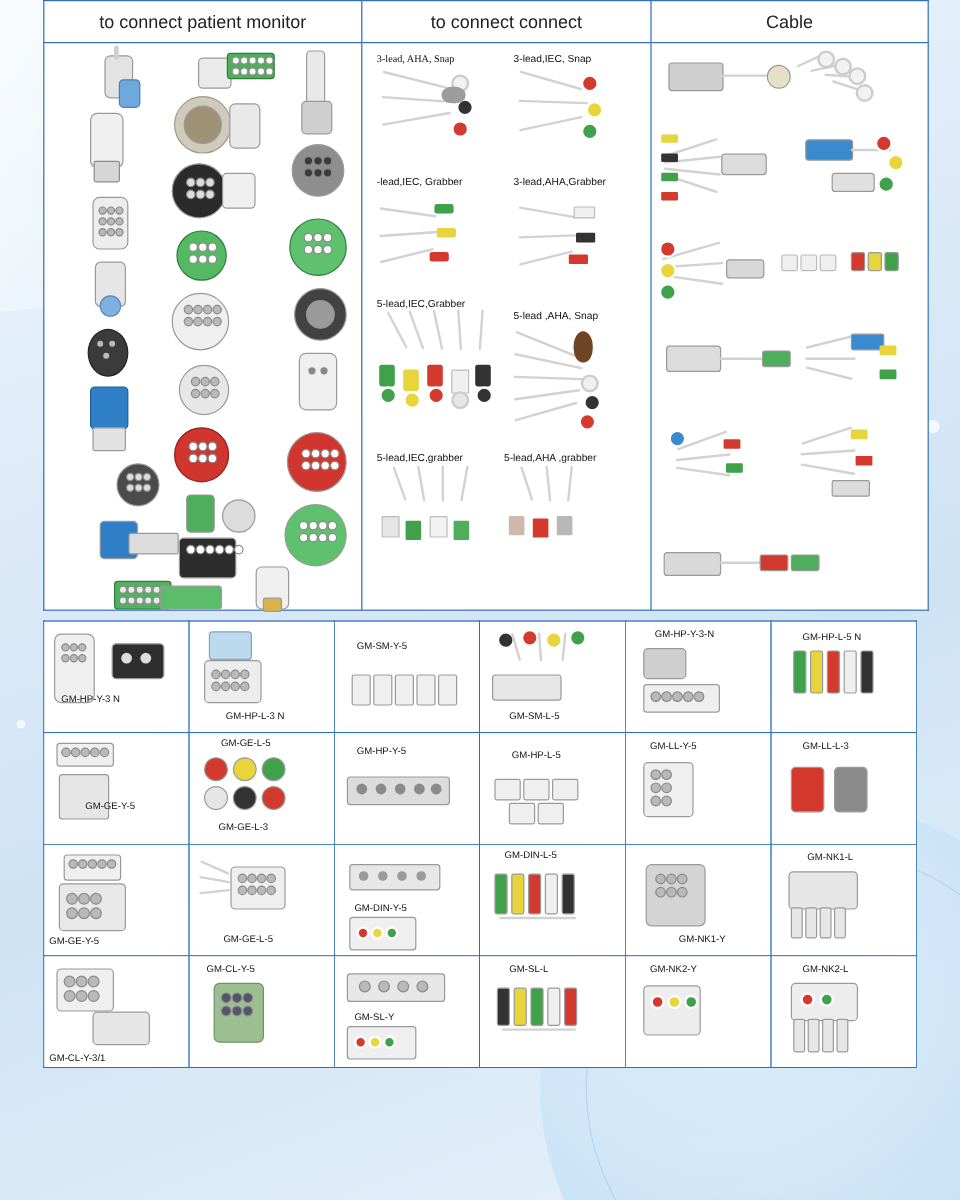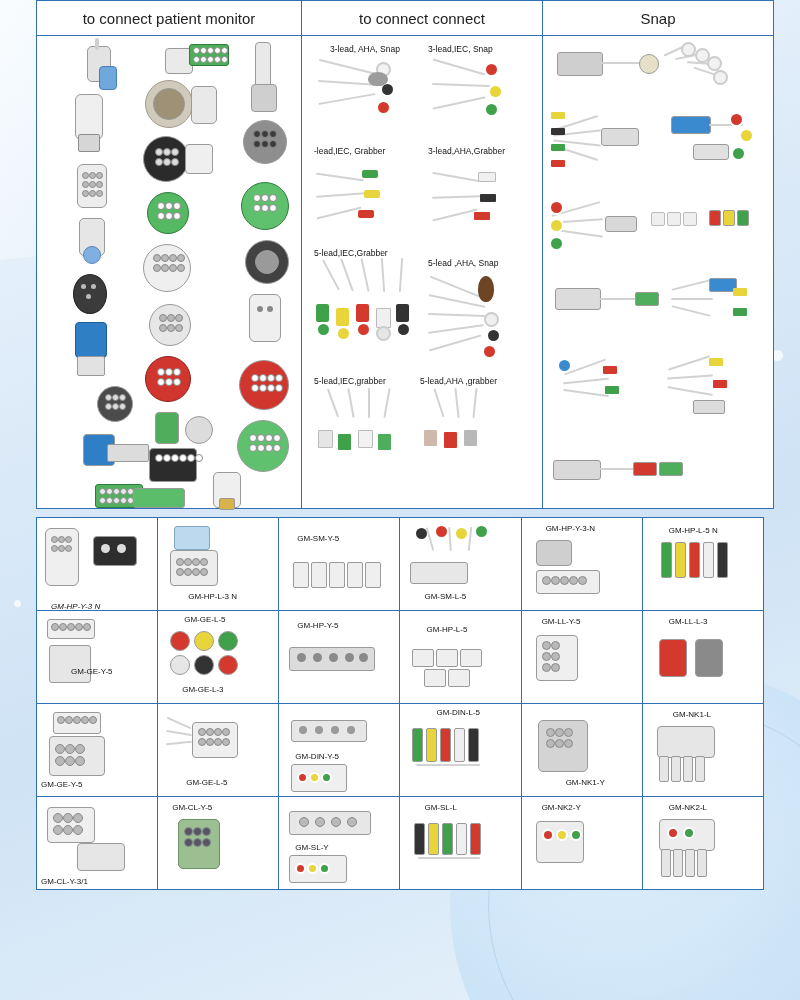--- a/index.html
+++ b/index.html
@@ -80,21 +80,21 @@
 
 <div class="page">
 
 
   <div style="margin:0 36px;">
   <table class="top-table">
     <tbody>
           <tr>
       <th style="width:262px">to connect patient monitor</th>
       <th style="width:238px">to connect connect</th>
-      <th style="width:228px">Snap</th>
+      <th style="width:228px">Cable</th>
     </tr>
     <tr>
 
       <td style="height:472px">
         <div class="cellwrap">
 
           <div class="box" style="left:50px;top:10px;width:22px;height:34px;border-radius:5px;background:#e3e3e3;"></div>
           <div class="cable" style="left:58px;top:2px;width:4px;height:12px;"></div>
           <div class="box" style="left:62px;top:30px;width:16px;height:22px;background:#6fa8dc;border-color:#4a7fb5;border-radius:4px;"></div>
 
@@ -297,21 +297,21 @@
           </div>
 
           <div class="box" style="left:176px;top:436px;width:26px;height:34px;background:#efefef;border-radius:5px;"></div>
           <div class="box" style="left:182px;top:462px;width:14px;height:10px;background:#d9b24a;border-radius:2px;"></div>
         </div>
       </td>
 
       <td>
         <div class="cellwrap">
 
-          <div class="lbl" style="left:28px;top:8px;">3-lead, AHA, Snap</div>
+          <div class="lbl" style="left:12px;top:8px;font-family:Liberation Serif, serif;">3-lead, AHA, Snap</div>
           <div class="lbl" style="left:126px;top:8px;">3-lead,IEC, Snap</div>
           <div class="lbl" style="left:12px;top:110px;">-lead,IEC, Grabber</div>
           <div class="lbl" style="left:126px;top:110px;">3-lead,AHA,Grabber</div>
           <div class="lbl" style="left:12px;top:212px;">5-lead,IEC,Grabber</div>
           <div class="lbl" style="left:126px;top:222px;">5-lead ,AHA, Snap</div>
           <div class="lbl" style="left:12px;top:340px;">5-lead,IEC,grabber</div>
           <div class="lbl" style="left:118px;top:340px;">5-lead,AHA ,grabber</div>
 
           <div class="lead" style="left:16px;top:30px;width:60px;transform:rotate(14deg);"></div>
           <div class="lead" style="left:16px;top:46px;width:62px;transform:rotate(4deg);"></div>
@@ -481,21 +481,21 @@
           <div class="hole"></div>
                 <div class="hole"></div>
                 <div class="hole"></div>
           <div class="hole"></div>
                 <div class="hole"></div>
                 <div class="hole"></div>
         </div>
         <div class="box" style="left:56px;top:18px;width:42px;height:28px;background:#2e2e2e;border-radius:4px;"></div>
         <div class="pin" style="left:64px;top:26px;width:9px;height:9px;background:#ddd"></div>
         <div class="pin" style="left:80px;top:26px;width:9px;height:9px;background:#ddd"></div>
-        <div class="code" style="left:14px;top:84px;font-style:italic;">GM-HP-Y-3 N</div>
+        <div class="code" style="left:14px;top:60px;">GM-HP-Y-3 N</div>
       </td>
       <td>
         <div class="box" style="left:16px;top:8px;width:34px;height:22px;background:#bcd9ee;border-color:#7fa8c4;border-radius:3px;"></div>
         <div class="box" style="left:12px;top:32px;width:46px;height:34px;background:#ededed;border-radius:4px;"></div>
         <div class="holegrid" style="left:18px;top:40px;grid-template-columns:repeat(4,6px);">
           <div class="hole" style="width:6px;height:6px"></div>
                 <div class="hole" style="width:6px;height:6px"></div>
                 <div class="hole" style="width:6px;height:6px"></div>
                 <div class="hole" style="width:6px;height:6px"></div>
           <div class="hole" style="width:6px;height:6px"></div>
@@ -649,21 +649,21 @@
         <div class="pin" style="left:36px;top:22px;width:8px;height:8px;background:#9a9a9a"></div>
         <div class="pin" style="left:52px;top:22px;width:8px;height:8px;background:#9a9a9a"></div>
         <div class="pin" style="left:68px;top:22px;width:8px;height:8px;background:#9a9a9a"></div>
         <div class="code" style="left:16px;top:48px;">GM-DIN-Y-5</div>
         <div class="box" style="left:12px;top:60px;width:54px;height:26px;background:#efefef;border-radius:3px;"></div>
         <div class="snapc" style="left:18px;top:68px;background:#d33a2d;width:7px;height:7px"></div>
         <div class="snapc" style="left:30px;top:68px;background:#e8d43b;width:7px;height:7px"></div>
         <div class="snapc" style="left:42px;top:68px;background:#3fa14a;width:7px;height:7px"></div>
       </td>
       <td>
-        <div class="code" style="left:36px;top:4px;">GM-DIN-L-5</div>
+        <div class="code" style="left:20px;top:4px;">GM-DIN-L-5</div>
         <div class="box" style="left:12px;top:24px;width:9px;height:32px;background:#3fa14a;border-radius:2px;"></div>
         <div class="box" style="left:26px;top:24px;width:9px;height:32px;background:#e8d43b;border-radius:2px;"></div>
         <div class="box" style="left:40px;top:24px;width:9px;height:32px;background:#d33a2d;border-radius:2px;"></div>
         <div class="box" style="left:54px;top:24px;width:9px;height:32px;background:#efefef;"></div>
         <div class="box" style="left:68px;top:24px;width:9px;height:32px;background:#333;border-radius:2px;"></div>
         <div class="lead" style="left:16px;top:60px;width:64px;"></div>
       </td>
       <td>
         <div class="box" style="left:16px;top:16px;width:48px;height:50px;background:#d4d4d4;border-radius:5px;"></div>
         <div class="holegrid" style="left:24px;top:24px;grid-template-columns:repeat(3,7px);">

